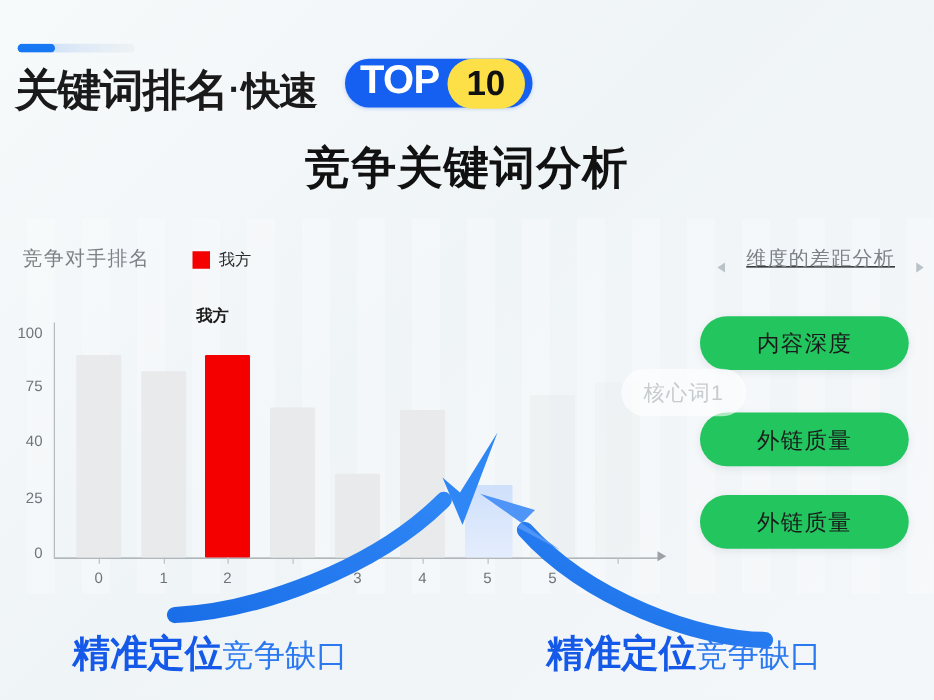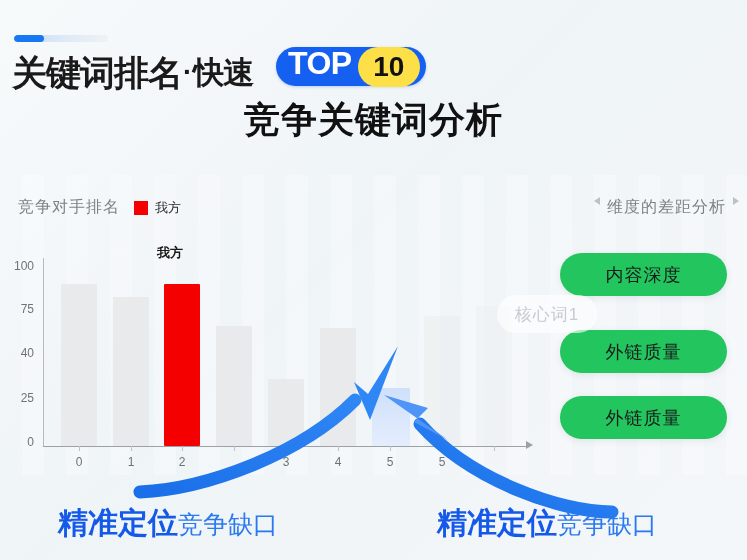--- a/index.html
+++ b/index.html
@@ -62,39 +62,39 @@
     letter-spacing:-.5px; line-height:1;
   }
   #topbadge .num{
     background:#fde047; border-radius:24px;
     min-width:62px; height:40px;
     display:flex; align-items:center; justify-content:center;
     font-size:28px; font-weight:bold; color:#111;
   }
 
   #subtitle{
-    position:absolute; left:0; top:96px; width:747px;
+    position:absolute; left:0; top:110px; width:747px;
     text-align:center;
     font-size:36px; font-weight:bold; color:#111;
     letter-spacing:1px;
   }
 
   
   #legendrow{
     position:absolute; left:18px; top:197px;
-    display:flex; align-items:center; gap:14px;
+    display:flex; align-items:center; gap:34px;
   }
   #legendrow .secttl{ font-size:16px; color:#7b8286; letter-spacing:1px; }
   #legendrow .lgitem{ display:flex; align-items:center; gap:7px; }
   #legendrow .swatch{ width:14px; height:14px; background:#f40000; }
   #legendrow .lgtxt{ font-size:13px; color:#2b2b2b; }
 
   #rightheader{
     position:absolute; right:8px; top:197px;
-    display:flex; align-items:flex-start; gap:7px;
+    display:flex; align-items:flex-end; gap:17px;text-decoration:underline;
   }
   #rightheader .ttl{ font-size:16px; color:#7b8286; letter-spacing:1px; }
   .tri{ width:0; height:0; border-top:4px solid transparent; border-bottom:4px solid transparent; }
   .tri.l{ border-right:6px solid #b9c2c7; }
   .tri.r{ border-left:6px solid #b9c2c7; }
 
   
   #chart{ position:absolute; left:0; top:250px; width:560px; height:230px; }
   .ylab{
     position:absolute; right:0; transform:translateY(-50%);

